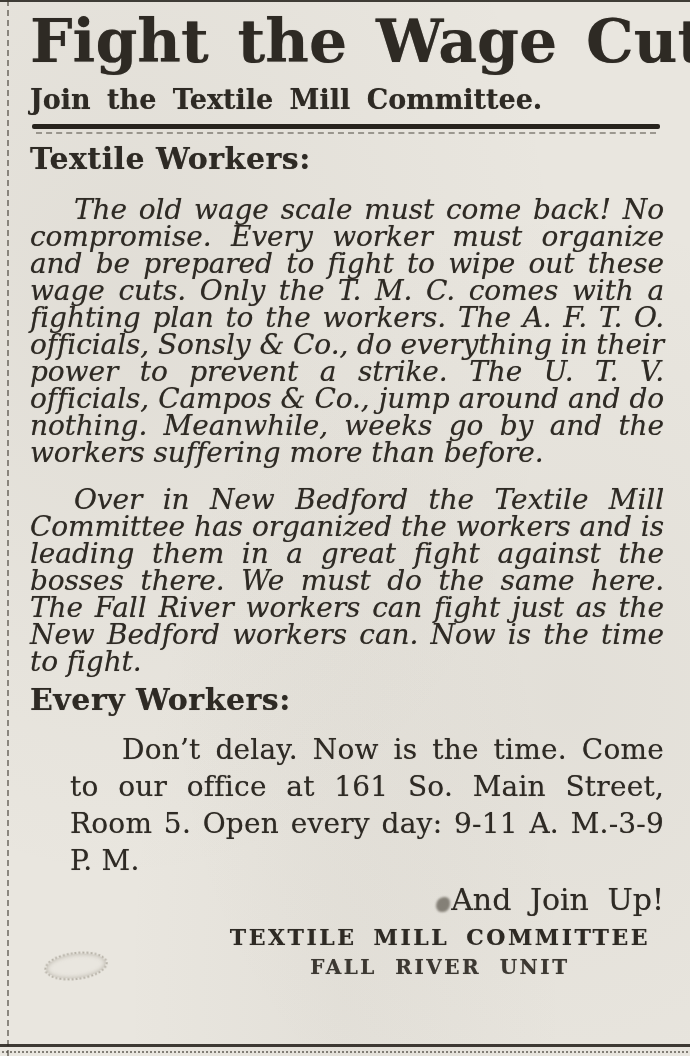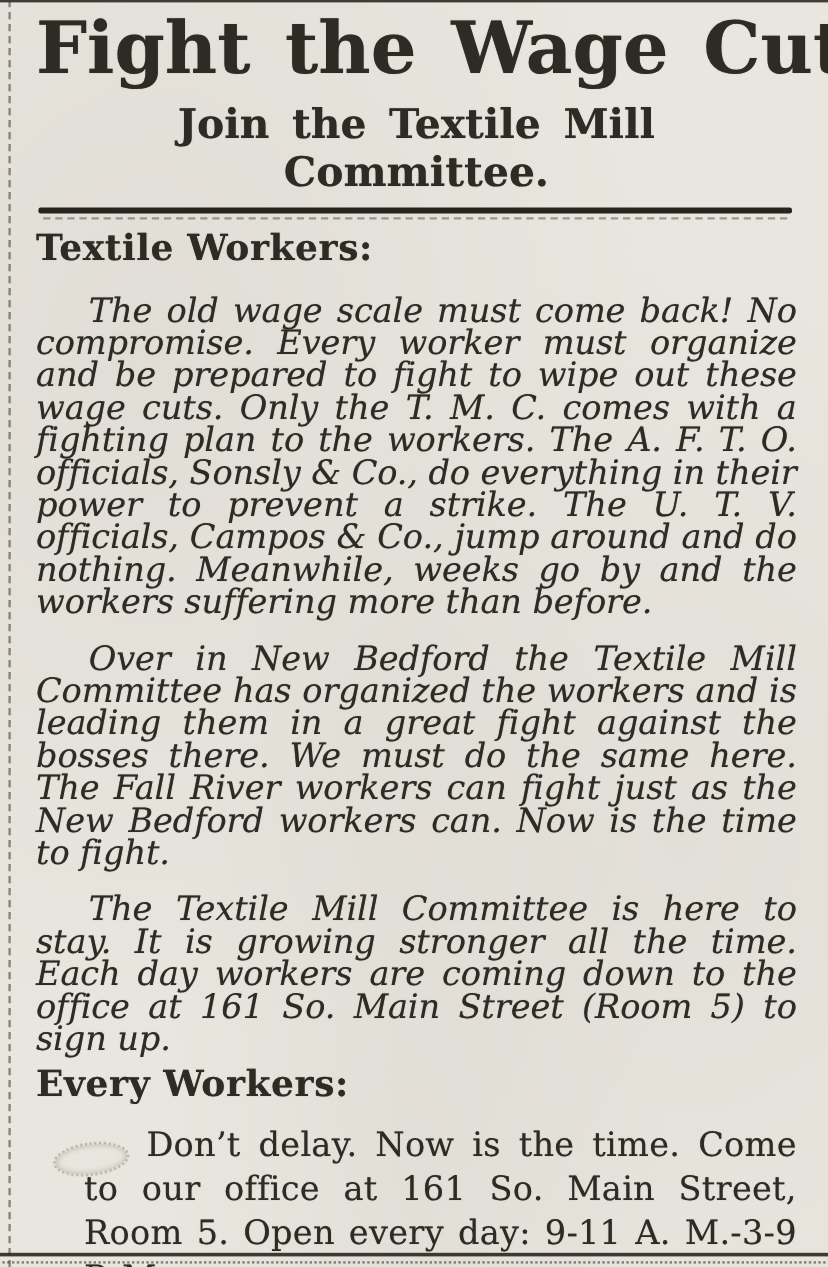--- a/index.html
+++ b/index.html
@@ -50,23 +50,23 @@
     font-size: 60px;
     line-height: 1.06;
     font-weight: bold;
     text-align: center;
     letter-spacing: 0px;
     word-spacing: 8px;
     white-space: nowrap;
   }
   .subtitle {
     margin-top: 10px;
-    font-size: 34px;
+    font-size: 27px;
     font-weight: bold;
-    text-align: center;
+    text-align: left;
     word-spacing: 7px;
   }
   .rule-thick {
     margin-top: 9px;
     margin-left: 2px; margin-right: 4px;
     height: 5px;
     background: #27231d;
     border-radius: 2px;
   }
   .rule-dashed {
@@ -114,21 +114,21 @@
     border-radius: 62% 38% 55% 45%;
     filter: blur(1px);
     opacity: .7;
     vertical-align: -2px;
   }
   
   .signature { text-align: right; padding-right: 14px; margin-top: 7px; }
   .signature-inner { display: inline-block; text-align: center; }
   .signature-org {
     font-size: 22px;
-    font-weight: normal;
+    font-weight: bold;
     letter-spacing: 2.5px;
     word-spacing: 7px;
   }
   .signature-unit {
     margin-top: 5px;
     font-size: 20px;
     font-weight: bold;
     letter-spacing: 2.5px;
     word-spacing: 9px;
     opacity: .92;
@@ -158,21 +158,20 @@
     <h1 class="title">Fight the Wage Cut</h1>
     <h2 class="subtitle">Join the Textile Mill Committee.</h2>
     <div class="rule-thick"></div>
     <div class="rule-dashed"></div>
   </header>
 
   <section>
     <h3 class="section-heading">Textile Workers:</h3>
     <p class="body-para">The old wage scale must come back! No compromise. Every worker must organize and be prepared to fight to wipe out these wage cuts. Only the T. M. C. comes with a fighting plan to the workers. The A. F. T. O. officials, Sonsly &amp; Co., do everything in their power to prevent a strike. The U. T. V. officials, Campos &amp; Co., jump around and do nothing. Meanwhile, weeks go by and the workers suffering more than before.</p>
     <p class="body-para">Over in New Bedford the Textile Mill Committee has organized the workers and is leading them in a great fight against the bosses there. We must do the same here. The Fall River workers can fight just as the New Bedford workers can. Now is the time to fight.</p>
-    <p class="body-para">The Textile Mill Committee is here to stay. It is growing stronger all the time. Each day workers are coming down to the office at 161 So. Main Street (Room 5) to sign up.</p>
   </section>
 
   <section>
     <h3 class="section-heading">Every Workers:</h3>
   </section>
 
   <div>
     <p class="cta-message">Don’t delay. Now is the time. Come to our office at 161 So. Main Street, Room 5. Open every day: 9-11 A. M.-3-9 P. M.</p>
     <p class="join-line"><span class="smudge"></span><span>And Join Up!</span></p>
   </div>

